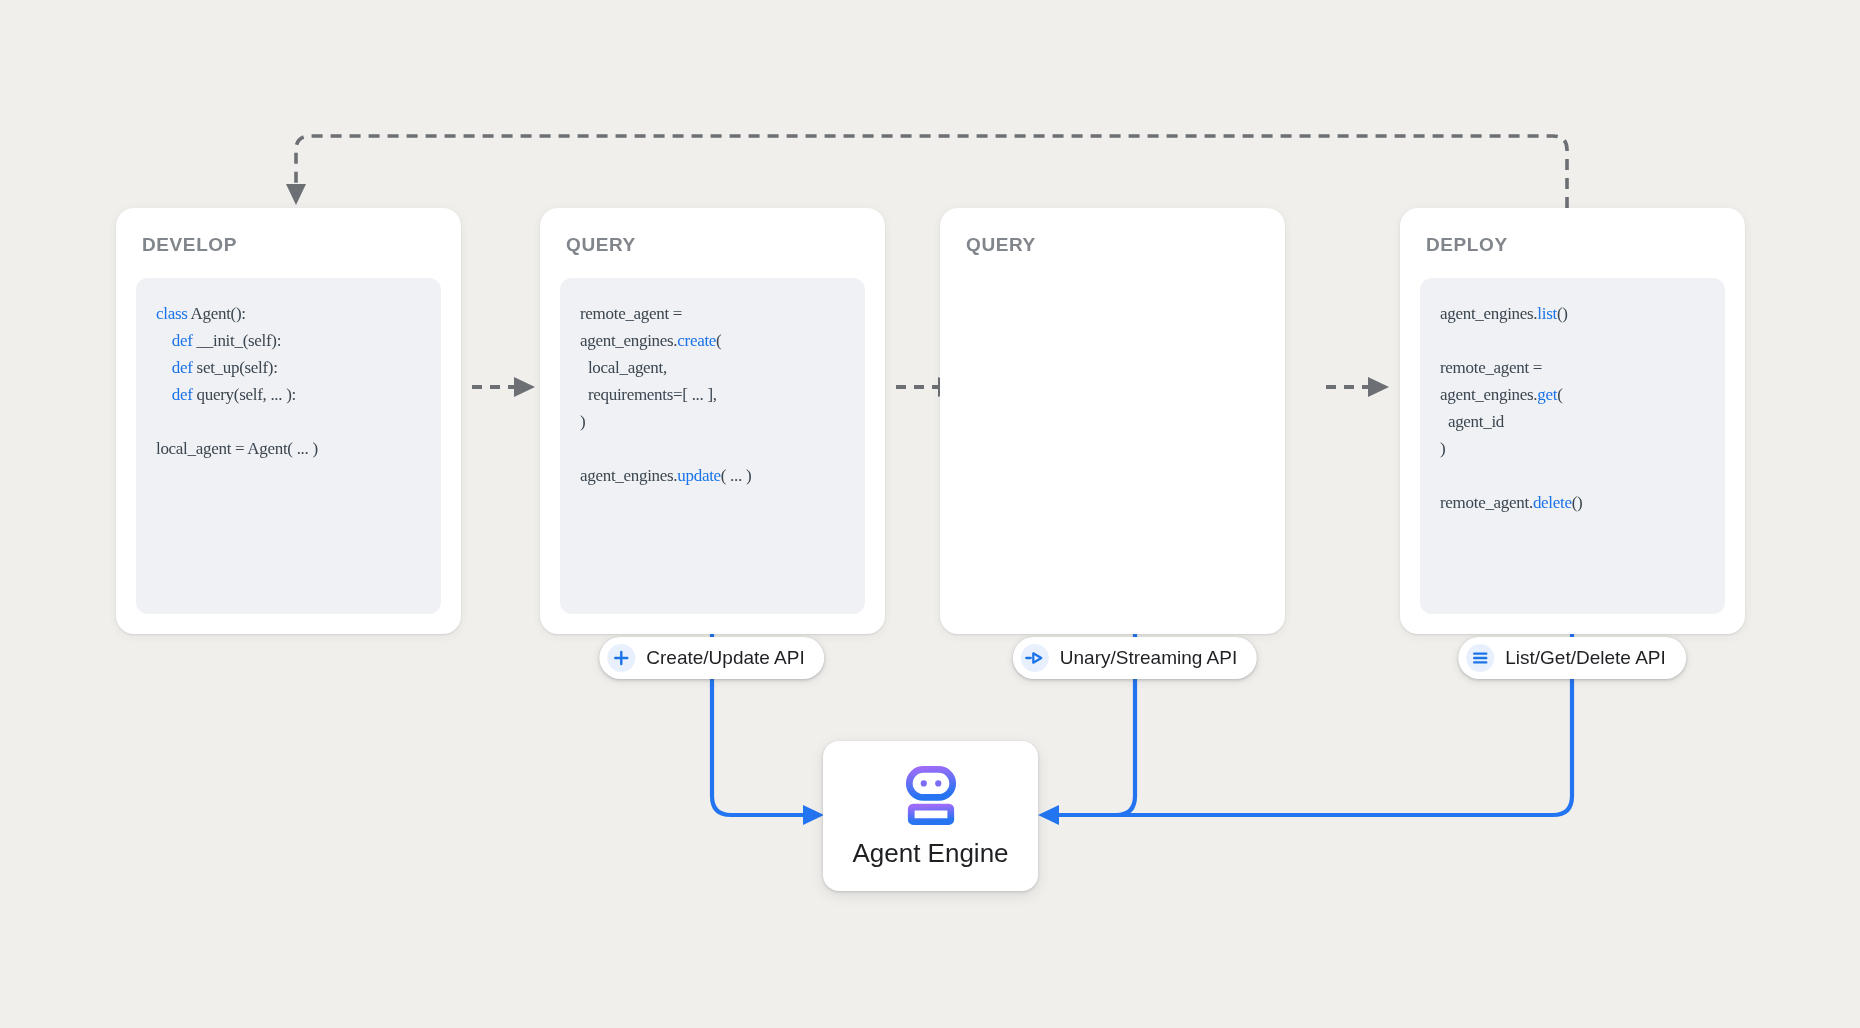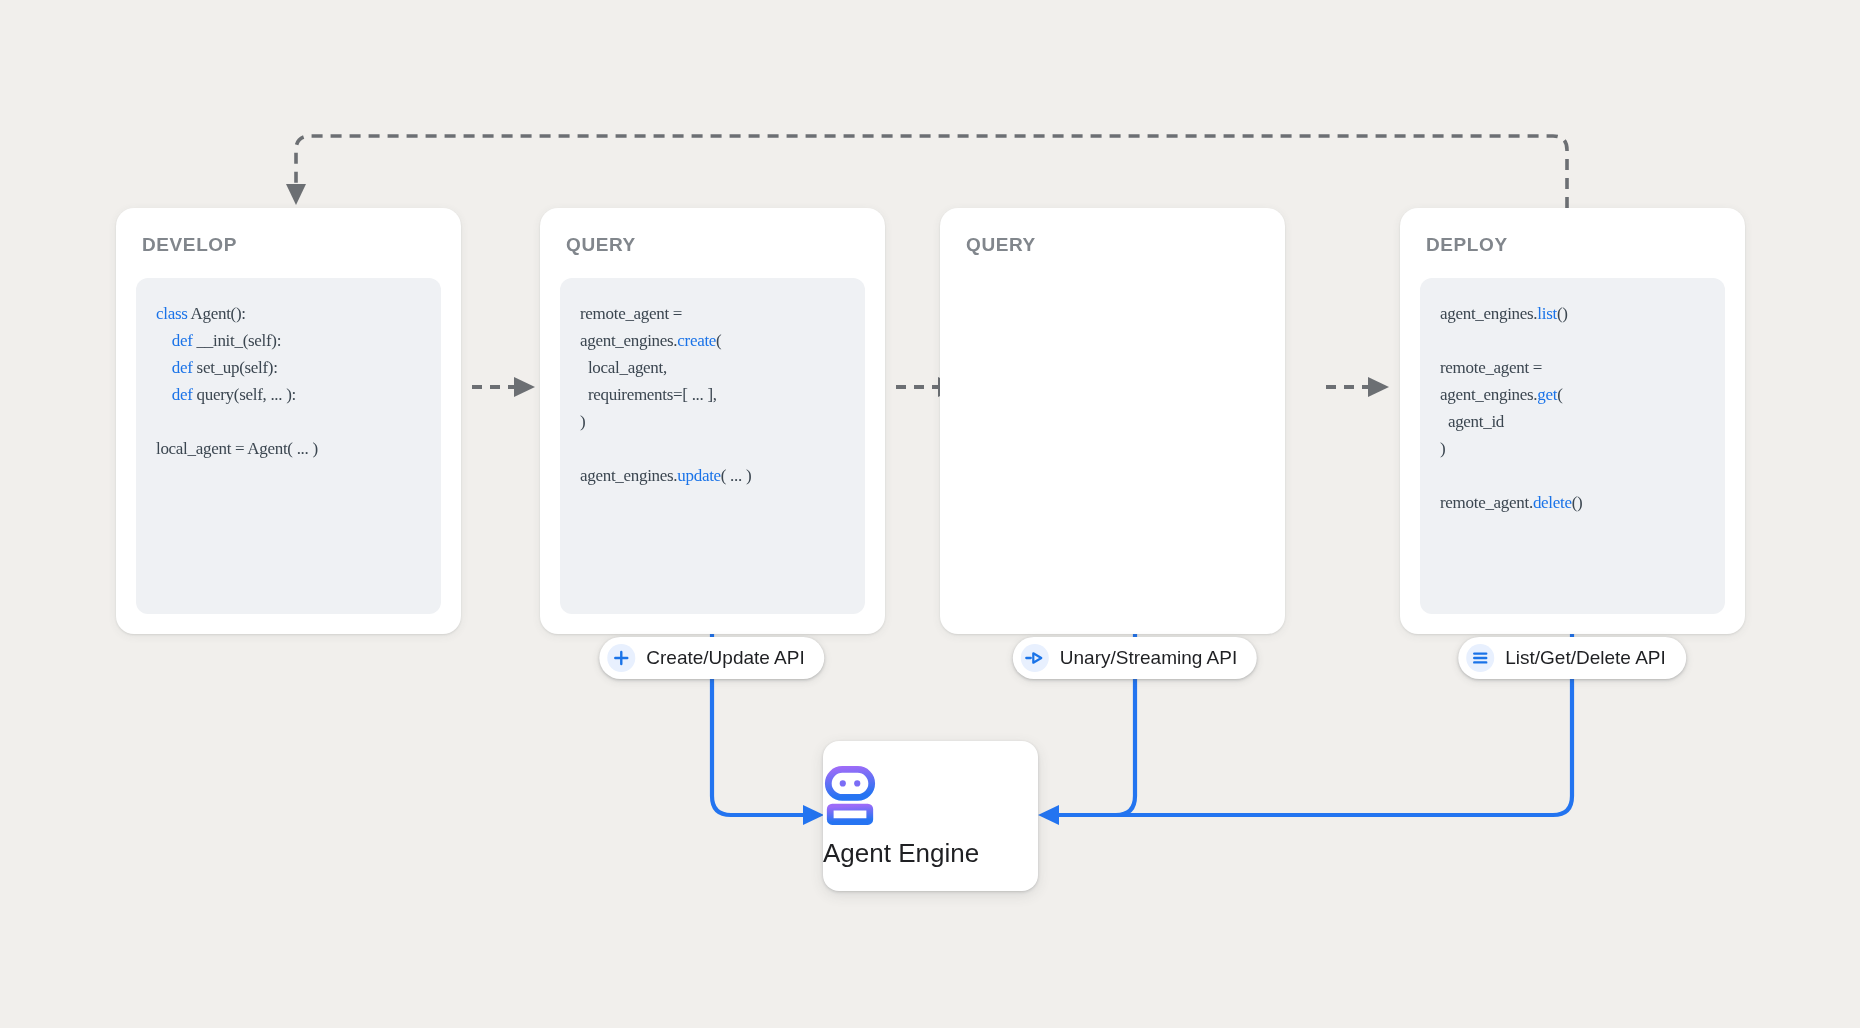--- a/index.html
+++ b/index.html
@@ -28,21 +28,21 @@
   .pill{position:absolute;top:637px;transform:translateX(-50%);height:42px;
         display:inline-flex;align-items:center;gap:11px;padding:0 20px 0 8px;
         background:#fff;border-radius:21px;
         box-shadow:0 1px 3px rgba(60,64,67,.28),0 2px 8px rgba(60,64,67,.12);}
   .pill-icon{width:28px;height:28px;border-radius:50%;background:var(--pillicon);
         display:flex;align-items:center;justify-content:center;flex:0 0 auto;}
   .pill-label{font-size:19px;color:var(--ink);white-space:nowrap;}
 
   .engine{position:absolute;left:823px;top:741px;width:215px;height:150px;background:#fff;
         border-radius:16px;box-shadow:0 1px 3px rgba(60,64,67,.22),0 4px 14px rgba(60,64,67,.12);
-        display:flex;flex-direction:column;align-items:flex-start;justify-content:center;gap:12px;}
+        display:flex;flex-direction:column;align-items:center;justify-content:center;gap:12px;}
   .engine-label{font-size:26px;font-weight:500;color:var(--ink);}
 </style>
 </head>
 <body>
 
 <div class="canvas">
 
   <svg class="wires" viewBox="0 0 1860 1028" aria-hidden="true">
     <defs>
       <linearGradient id="robogr" x1="0" y1="0" x2="0.15" y2="1">

